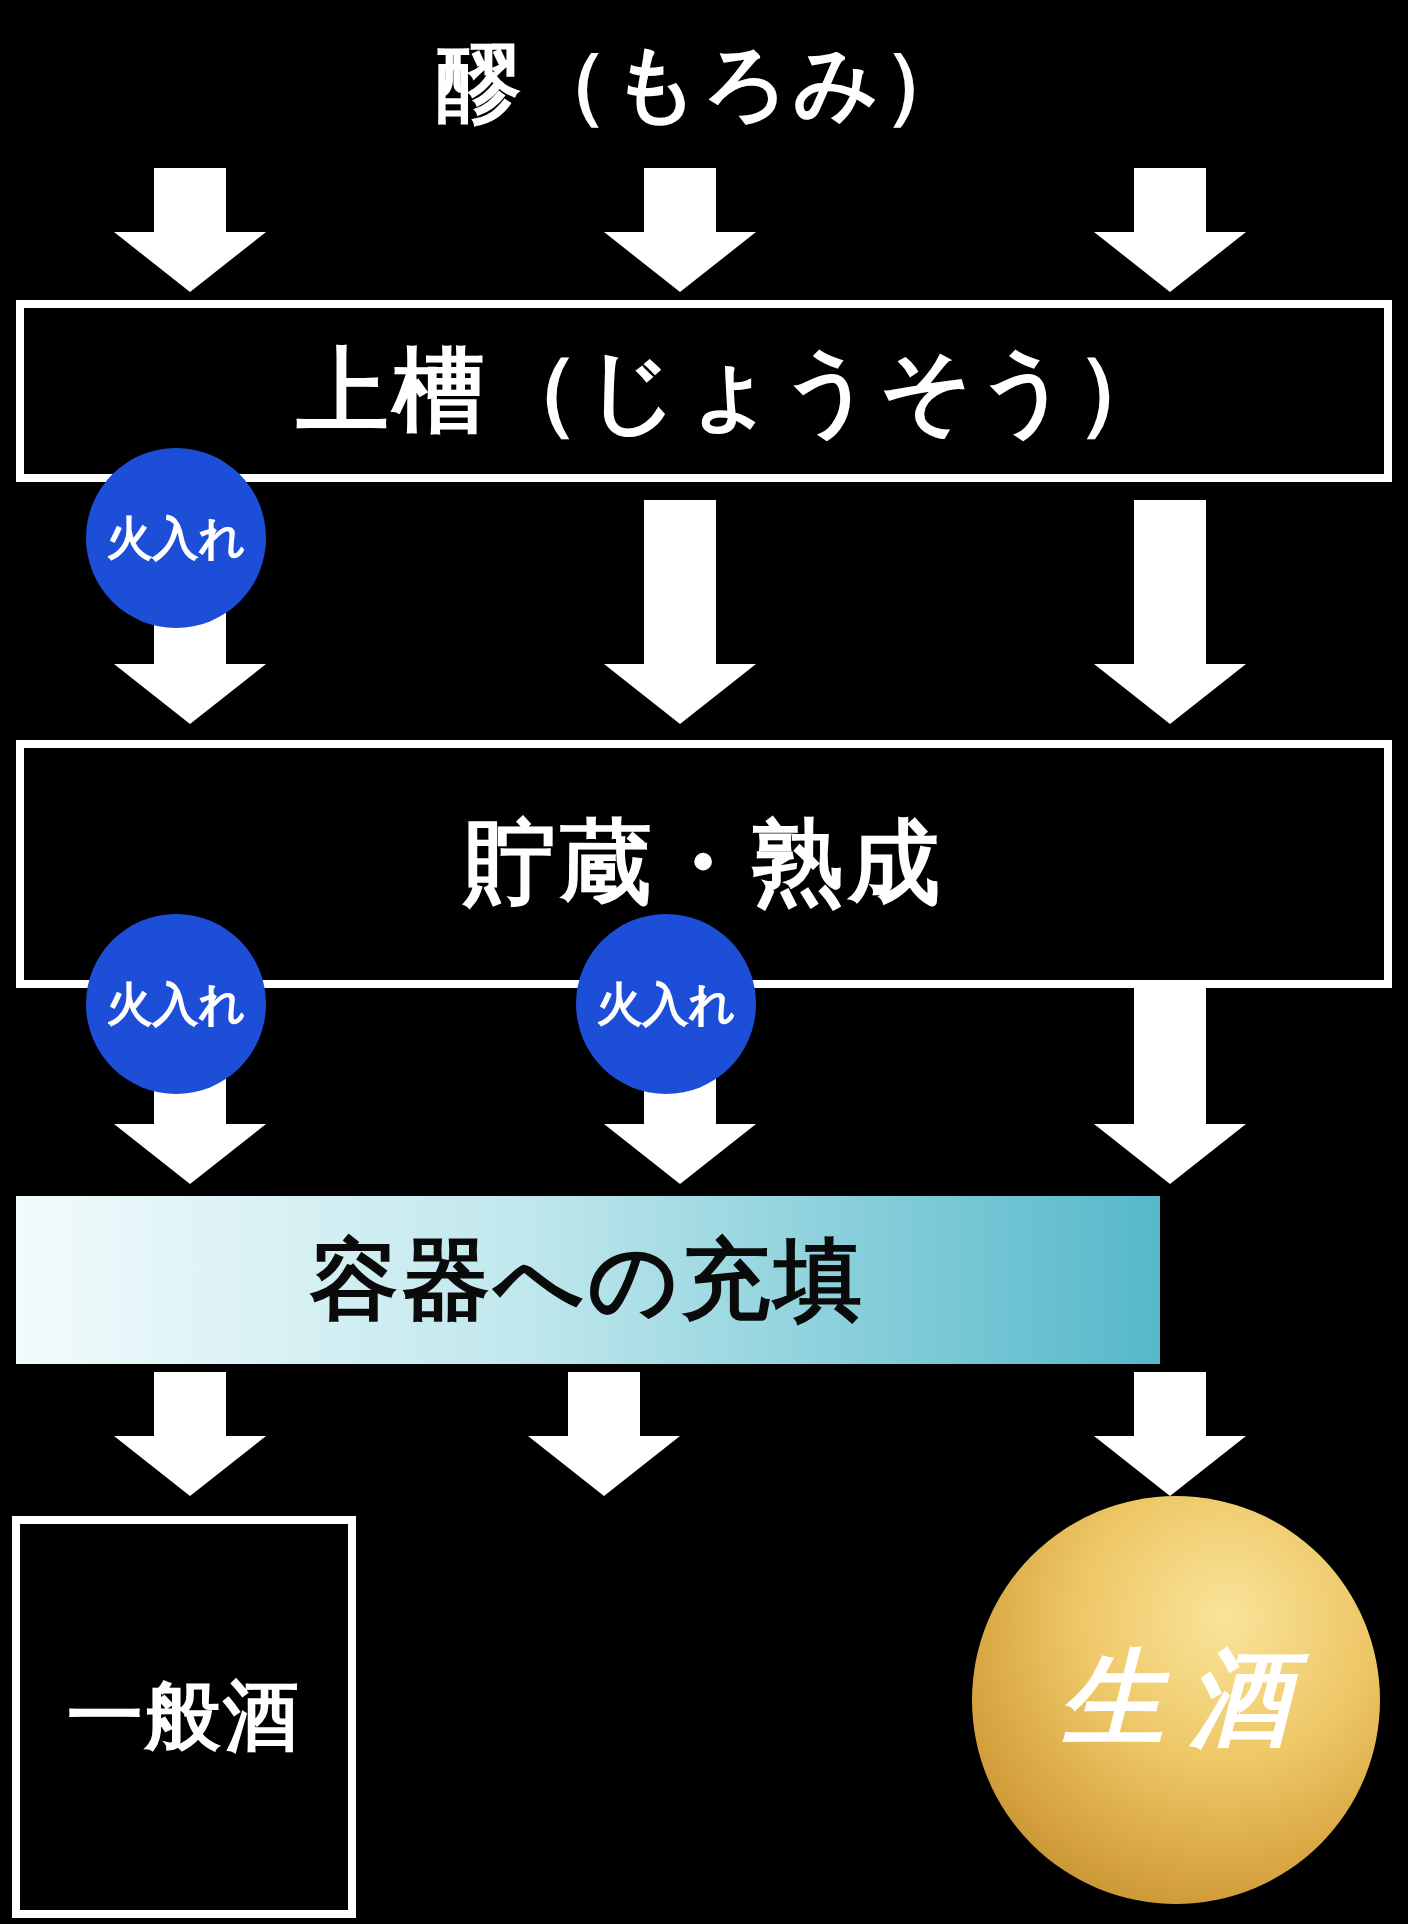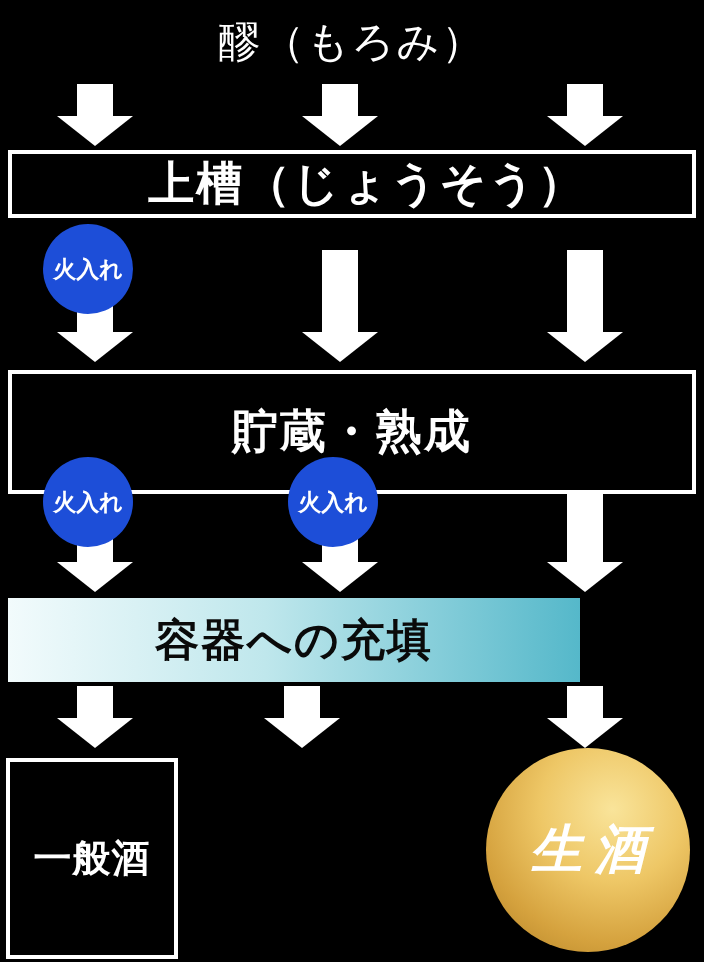--- a/index.html
+++ b/index.html
@@ -17,41 +17,41 @@
   }
 
   .title {
     position: absolute;
     top: 14px;
     left: 0;
     width: 100%;
     text-align: center;
     color: #ffffff;
     font-size: 42px;
-    font-weight: normal;
+    font-weight: bold;
     letter-spacing: 2px;
     z-index: 3;
   }
 
   .stage-box {
     position: absolute;
     left: 8px;
     width: 688px;
     background: #000;
     border: 4px solid #ffffff;
     color: #ffffff;
     display: flex;
     align-items: center;
     justify-content: center;
     font-size: 46px;
     font-weight: bold;
     letter-spacing: 2px;
     z-index: 2;
   }
-  .stage-box.joso    { top: 150px; height: 68px; padding-left: 30px; }
+  .stage-box.joso    { top: 150px; height: 91px; padding-left: 30px; }
   .stage-box.storage { top: 370px; height: 124px; }
 
   .band {
     position: absolute;
     left: 8px;
     top: 598px;
     width: 572px;
     height: 84px;
     background: linear-gradient(to right, #f2fbfc 0%, #bfe7ec 45%, #55b8ca 100%);
     color: #0a0a0a;

